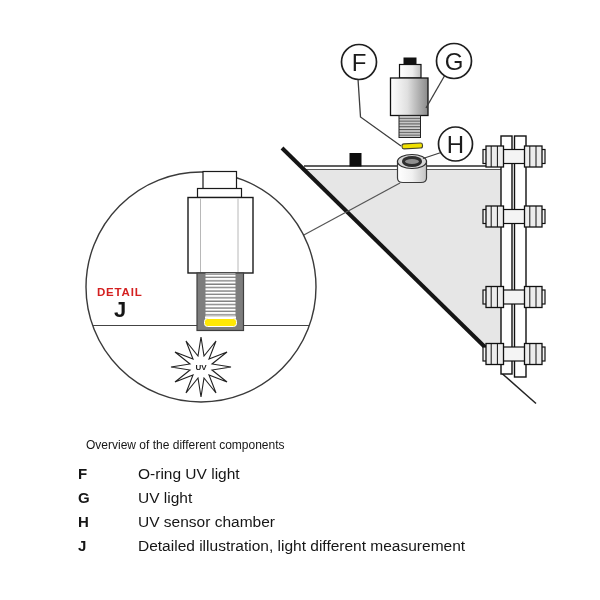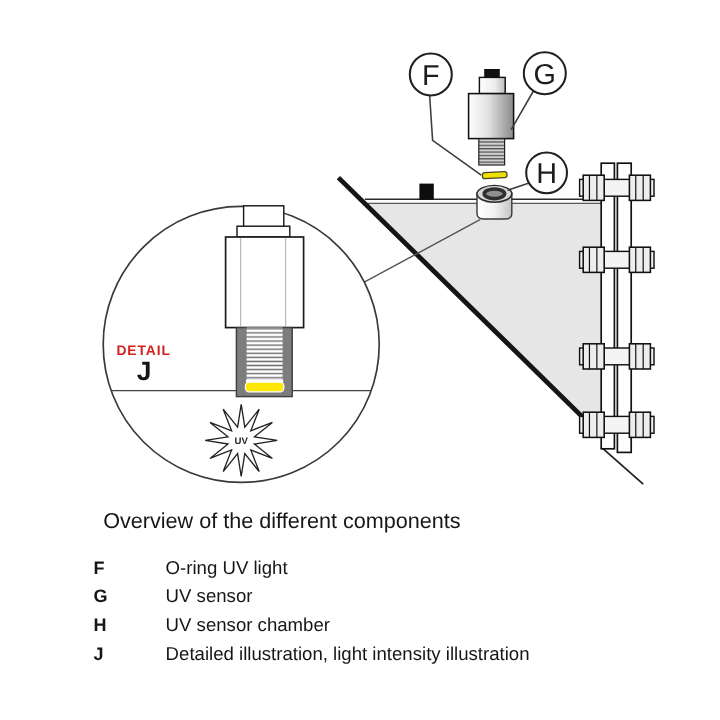--- a/index.html
+++ b/index.html
@@ -4,21 +4,21 @@
 <style>
   html,body{margin:0;padding:0;background:#fff;}
   .stage{position:relative;width:600px;height:600px;background:#fff;overflow:hidden;
          font-family:"Liberation Sans",sans-serif;}
   .stage svg{position:absolute;left:0;top:0;}
   .callout-letter{font-family:"Liberation Sans",sans-serif;font-size:24px;fill:#1c1c1c;}
   .detail-title{font-family:"Liberation Sans",sans-serif;font-size:11.5px;font-weight:bold;letter-spacing:0.8px;}
   .detail-j{font-family:"Liberation Sans",sans-serif;font-size:22px;font-weight:bold;fill:#161616;}
   .uv-txt{font-family:"Liberation Sans",sans-serif;font-size:8px;font-weight:bold;fill:#222;}
   .legend{position:absolute;left:0;top:0;width:600px;color:#161616;}
-  .legend-title{position:absolute;left:86px;top:424px;font-size:18px;}
+  .legend-title{position:absolute;left:86px;top:438px;font-size:12px;}
   .legend-row{position:absolute;left:78px;font-size:15.5px;white-space:nowrap;}
   .legend-key{display:inline-block;width:60px;font-weight:bold;font-size:15px;}
 </style>
 </head>
 <body>
 
 <div class="stage">
 
 <svg width="600" height="600" viewBox="0 0 600 600">
   <defs>
@@ -134,23 +134,23 @@
     <text x="201" y="370" text-anchor="middle" class="uv-txt">UV</text>
   </g>
 </svg>
 
 <div class="legend">
   <div class="legend-title">Overview of the different components</div>
   <div class="legend-row" style="top:465px">
     <span class="legend-key">F</span><span>O-ring UV light</span>
   </div>
   <div class="legend-row" style="top:489px">
-    <span class="legend-key">G</span><span>UV sensor</span>
+    <span class="legend-key">G</span><span>UV light</span>
   </div>
   <div class="legend-row" style="top:513px">
     <span class="legend-key">H</span><span>UV sensor chamber</span>
   </div>
   <div class="legend-row" style="top:537px">
-    <span class="legend-key">J</span><span>Detailed illustration, light intensity illustration</span>
+    <span class="legend-key">J</span><span>Detailed illustration, light different measurement</span>
   </div>
 </div>
 
 </div>
 
 </body></html>

